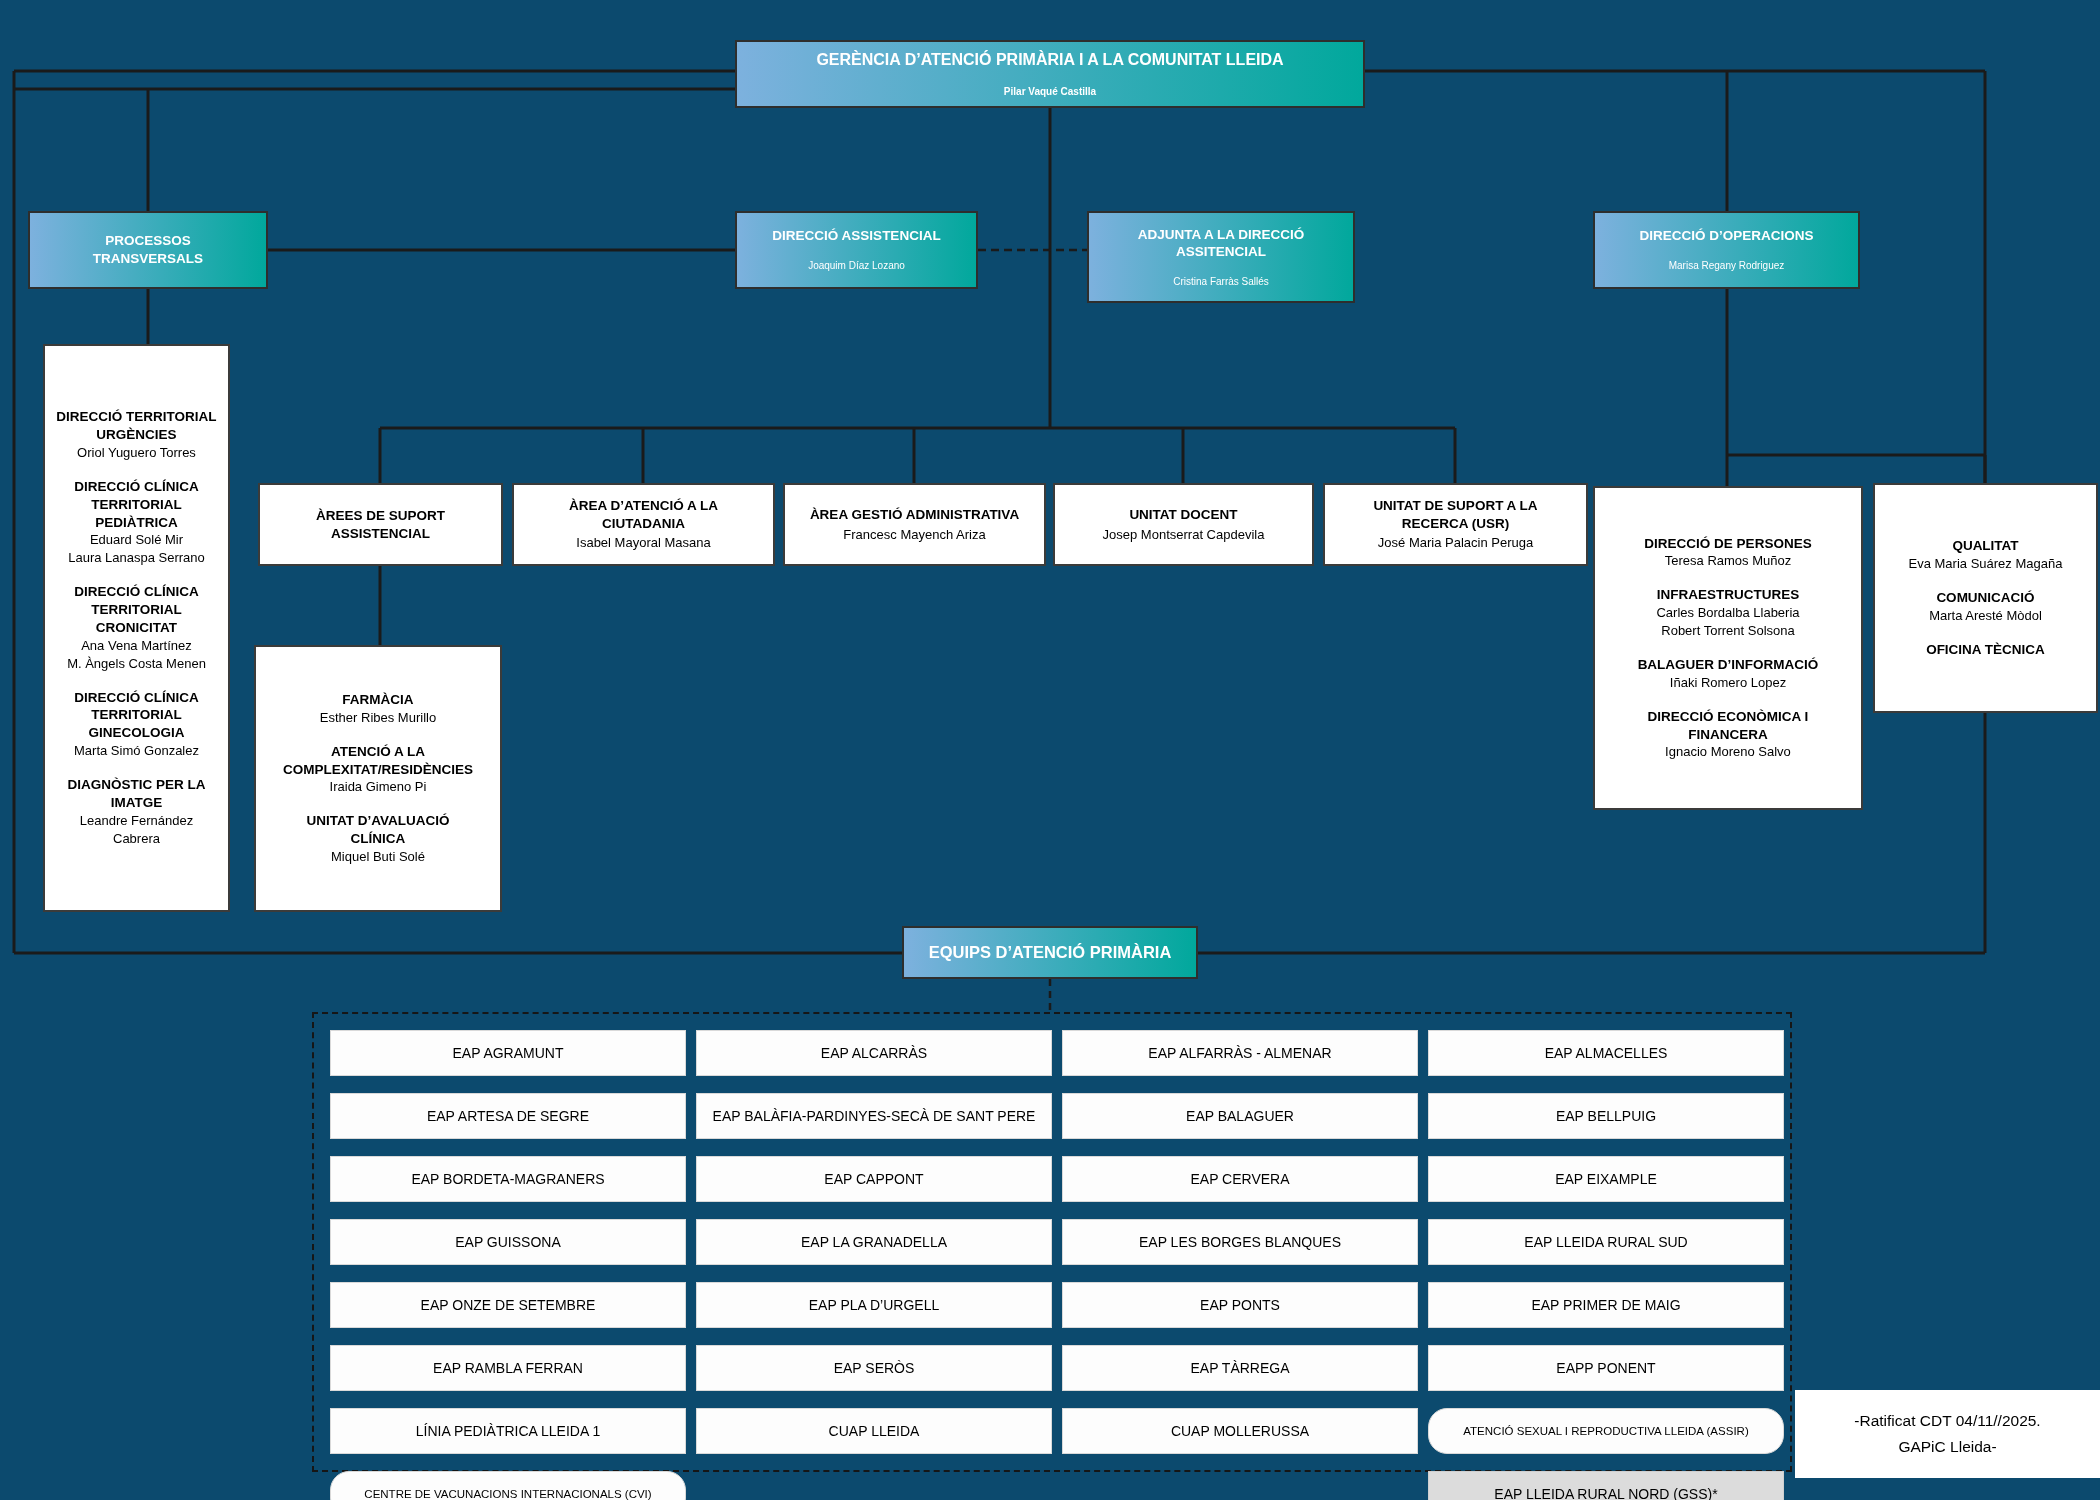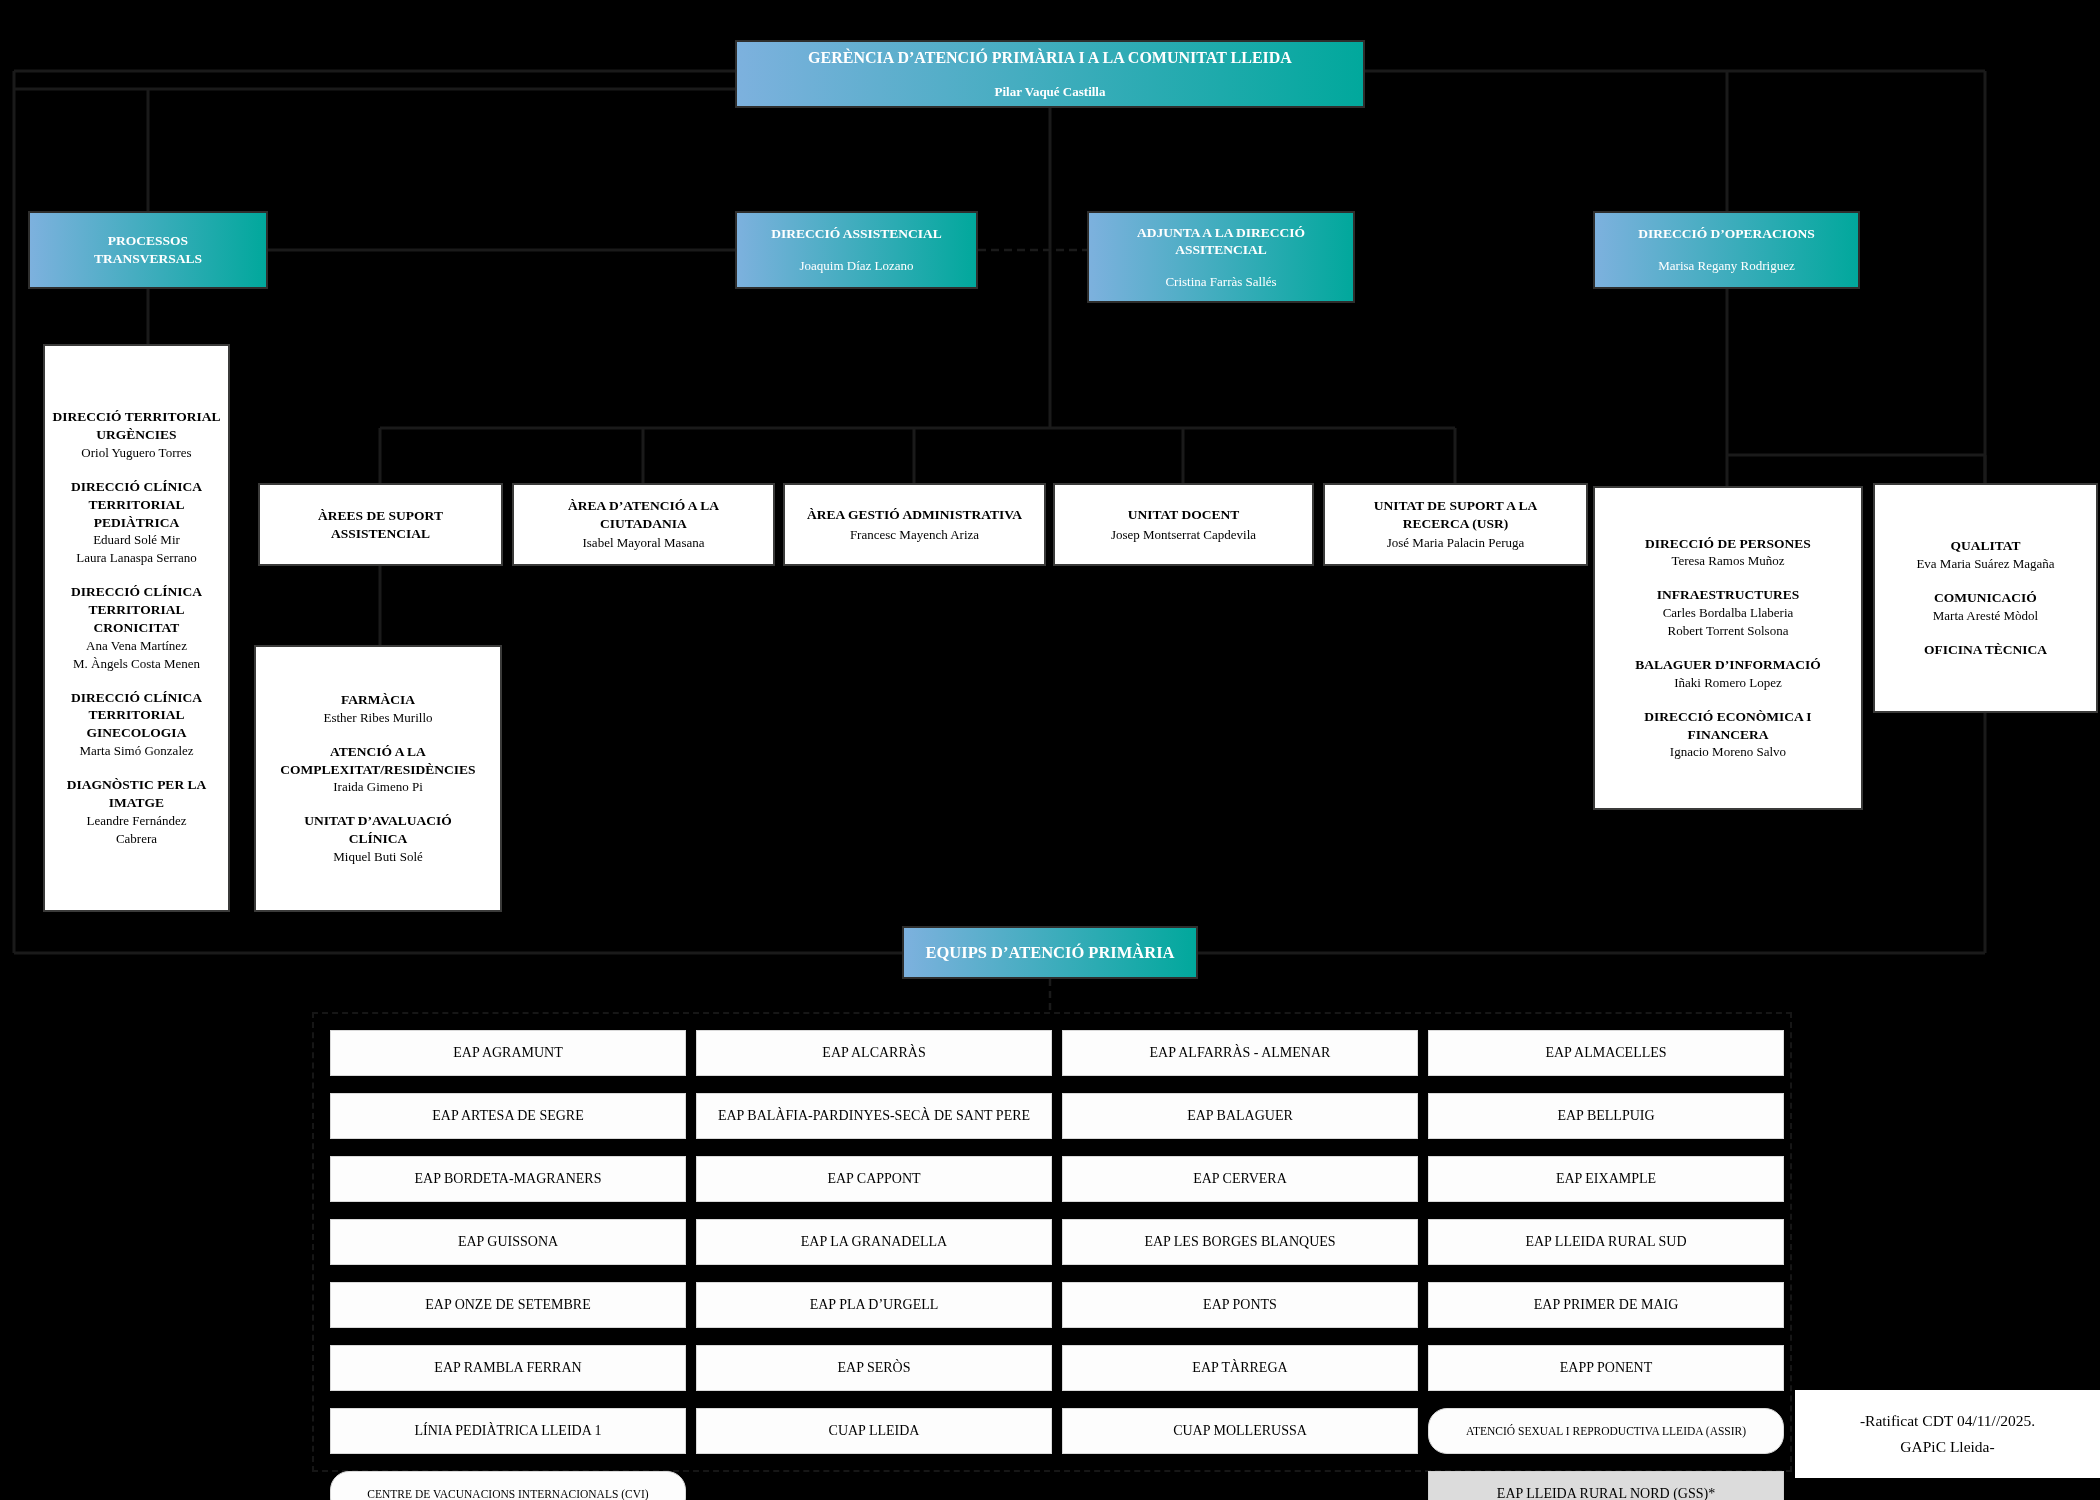--- a/index.html
+++ b/index.html
@@ -1,26 +1,26 @@
 <!DOCTYPE html>
 <html><head>
 <meta charset="utf-8">
 <style>
   html,body{margin:0;padding:0;background:#f7f7f5;}
-  .canvas{position:relative;width:2100px;height:1500px;background:#000000;
-          font-family:Liberation Serif, serif;color:#000;overflow:hidden;}
+  .canvas{position:relative;width:2100px;height:1500px;background:#0c4a6e;
+          font-family:Liberation Sans, sans-serif;color:#000;overflow:hidden;}
   .wires{position:absolute;left:0;top:0;z-index:1;}
   .box{position:absolute;z-index:2;box-sizing:border-box;display:flex;flex-direction:column;
        align-items:center;justify-content:center;text-align:center;}
   .teal{background:linear-gradient(90deg,#7db1de 0%,#01a89c 100%);border:2px solid #2e2e2d;color:#fff;}
   .white{background:#ffffff;border:2px solid #3b3b3a;}
   .t-title{font-weight:bold;font-size:13.5px;line-height:1.3;white-space:pre-line;}
   .t-title.big{font-size:16px;}
   .t-title.mid{font-size:16.5px;}
-  .t-person{font-size:13px;line-height:1.35;margin-top:14px;}
+  .t-person{font-size:10px;line-height:1.35;margin-top:14px;}
   .w-title{font-weight:bold;font-size:13.5px;line-height:1.3;white-space:pre-line;}
   .w-person{font-size:13px;line-height:1.35;margin-top:2px;white-space:pre-line;}
   .w-person:empty,.t-person:empty{display:none;}
   .sec{margin:8px 0;}
   .sec-t{font-weight:bold;font-size:13.5px;line-height:1.32;white-space:pre-line;}
   .sec-p{font-size:13px;line-height:1.38;white-space:pre-line;}
   .dashed-zone{position:absolute;left:312px;top:1012px;width:1480px;height:460px;
                border:2.5px dashed #161616;box-sizing:border-box;z-index:2;}
   .eap-grid{position:absolute;left:330px;top:1030px;display:grid;z-index:3;
             grid-template-columns:repeat(4,356px);grid-auto-rows:46px;gap:17px 10px;}

